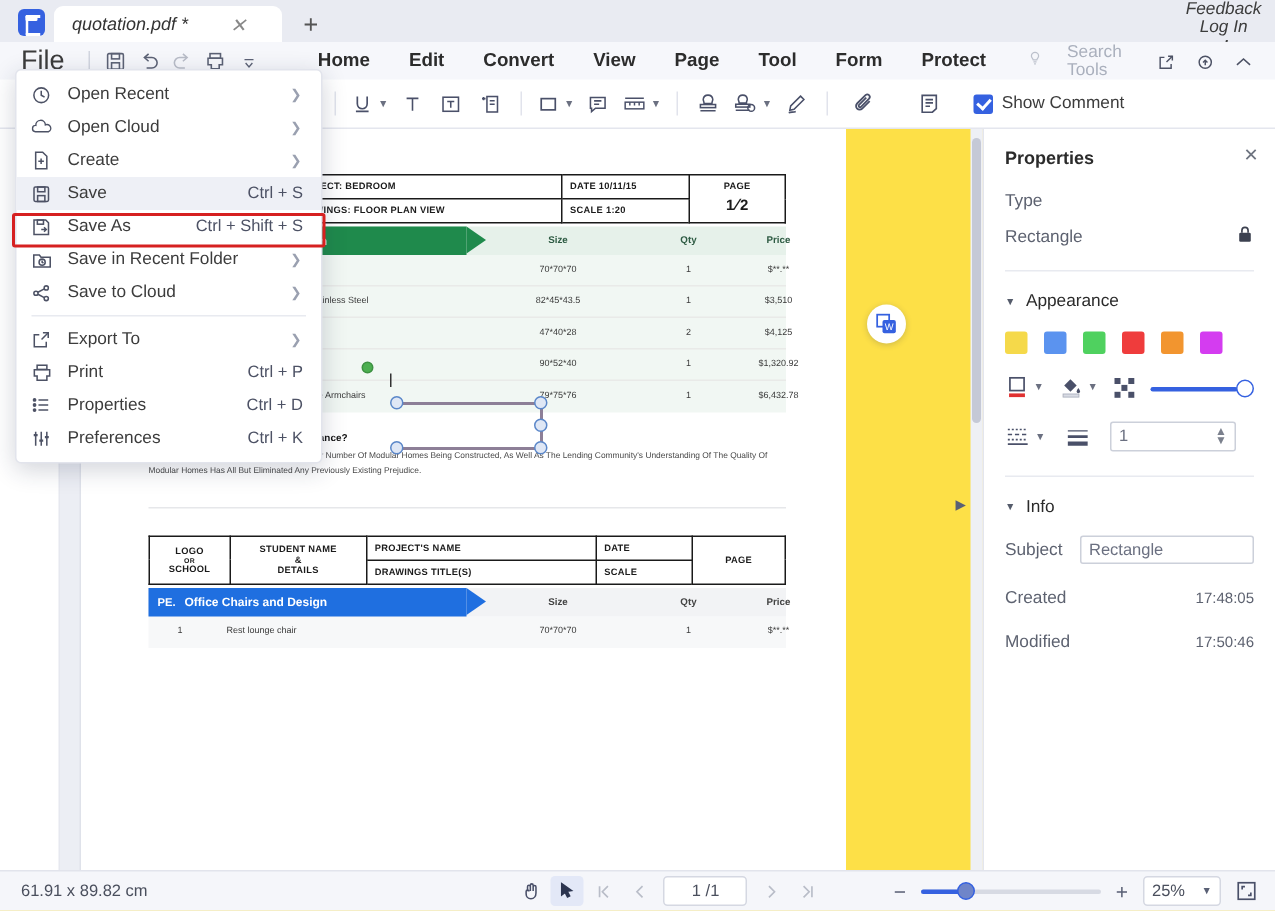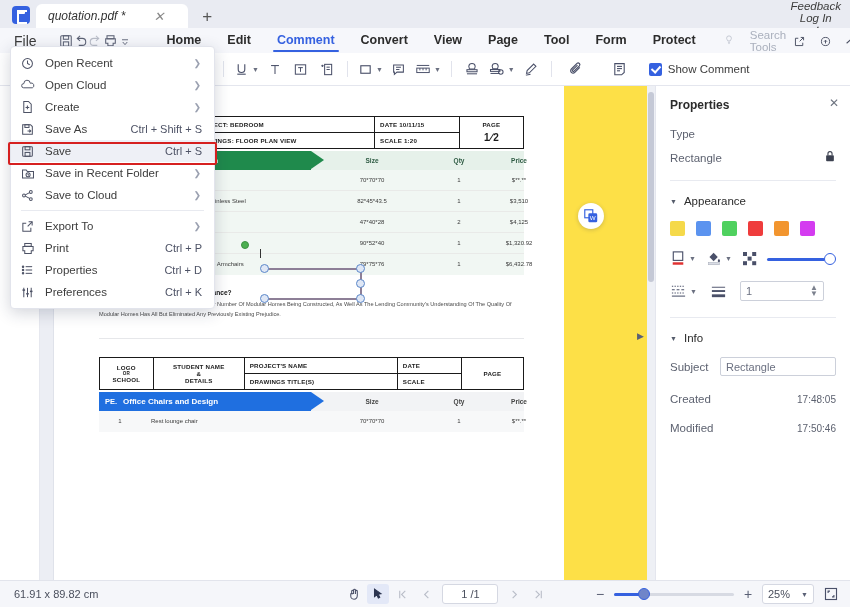--- a/index.html
+++ b/index.html
@@ -45,21 +45,21 @@
   .tr-link { font-size:11.5px; color:#3c3c3c; padding:0 9px; }
   .tr-ico { width:26px; text-align:center; font-size:13px; color:#444; }
   .tr-sep { width:1px; height:14px; background:#c3c7d2; margin:0 4px; }
   .winbtn { width:30px; text-align:center; font-size:12px; color:#333; }
 
   
   .menubar {
     position:absolute; top:28px; left:0; width:850px; height:25px;
     background:#f6f7fb; display:flex; align-items:center;
   }
-  .mb-file { font-size:14px; color:#3c3c3c; padding:0 10px 0 14px; }
+  .mb-file { font-size:18px; color:#3c3c3c; padding:0 10px 0 14px; }
   .mb-sep { width:1px; height:14px; background:#d2d6e0; margin:0 6px; }
   .mb-ico { width:26px; text-align:center; color:#5c6275; font-size:13px; }
   .mb-ico svg { vertical-align:middle; }
   .ribbon-tabs { display:flex; align-items:center; margin-left:22px; gap:0; height:25px;}
   .rtab {
     font-size:12.5px; font-weight:bold; color:#2c2c2c; padding:0 13px;
     height:25px; line-height:25px; position:relative; white-space:nowrap;
   }
   .rtab.active { color:#3561e0; }
   .rtab.active::after {
@@ -335,21 +335,20 @@
     <span class="mb-ico">
       <svg width="14" height="12" viewBox="0 0 16 16" fill="none" stroke="#5c6275" stroke-width="1.2">
         <line x1="4" y1="5" x2="12" y2="5"></line>
           <polyline points="5,8 8,11.5 11,8"></polyline>
       </svg>
     </span>
 
     <div class="ribbon-tabs">
       <span class="rtab">Home</span>
       <span class="rtab">Edit</span>
-      <span class="rtab active">Comment</span>
       <span class="rtab">Convert</span>
       <span class="rtab">View</span>
       <span class="rtab">Page</span>
       <span class="rtab">Tool</span>
       <span class="rtab">Form</span>
       <span class="rtab">Protect</span>
     </div>
 
     <div class="search-tools">
       <span>
@@ -786,42 +785,42 @@
         <svg width="13" height="14" viewBox="0 0 14 15" fill="none" stroke="#4d5265" stroke-width="1.1">
           <path d="M3 1.5h5l3 3v9H3z"></path>
             <line x1="6.9" y1="6" x2="6.9" y2="10"></line>
             <line x1="4.9" y1="8" x2="8.9" y2="8"></line>
         </svg>
       </span>
       <span class="flabel">Create</span>
       <span class="farrow">❯</span>
     </div>
 
+    <div class="fitem highlight">
+      <span class="fic">
+        <svg width="13" height="13" viewBox="0 0 14 14" fill="none" stroke="#4d5265" stroke-width="1.1">
+          <rect x="1.8" y="1.8" width="10.4" height="10.4" rx="1"></rect>
+            <rect x="4.4" y="1.8" width="5.2" height="3.4"></rect>
+            <rect x="4.4" y="8" width="5.2" height="4.2"></rect>
+        </svg>
+      </span>
+      <span class="flabel">Save</span>
+      <span class="fshort">Ctrl + S</span>
+    </div>
+
     <div class="fitem">
       <span class="fic">
         <svg width="13" height="13" viewBox="0 0 14 14" fill="none" stroke="#4d5265" stroke-width="1.1">
           <path d="M1.8 1.8h8.4l2 2v8.4H1.8z"></path>
             <rect x="4.2" y="1.8" width="4.4" height="3"></rect>
             <path d="M7 8.6h3.4M9 7l1.6 1.6L9 10.2"></path>
         </svg>
       </span>
       <span class="flabel">Save As</span>
       <span class="fshort">Ctrl + Shift + S</span>
-    </div>
-
-    <div class="fitem highlight">
-      <span class="fic">
-        <svg width="13" height="13" viewBox="0 0 14 14" fill="none" stroke="#4d5265" stroke-width="1.1">
-          <rect x="1.8" y="1.8" width="10.4" height="10.4" rx="1"></rect>
-            <rect x="4.4" y="1.8" width="5.2" height="3.4"></rect>
-            <rect x="4.4" y="8" width="5.2" height="4.2"></rect>
-        </svg>
-      </span>
-      <span class="flabel">Save</span>
-      <span class="fshort">Ctrl + S</span>
     </div>
     <div class="fitem">
       <span class="fic">
         <svg width="14" height="13" viewBox="0 0 15 14" fill="none" stroke="#4d5265" stroke-width="1.1">
           <path d="M1.6 3.2h4l1.2 1.6h6.6v7H1.6z"></path>
             <circle cx="7.6" cy="8.4" r="2.2"></circle>
             <polyline points="7.6,7.2 7.6,8.4 8.6,9"></polyline>
         </svg>
       </span>
       <span class="flabel">Save in Recent Folder</span>

